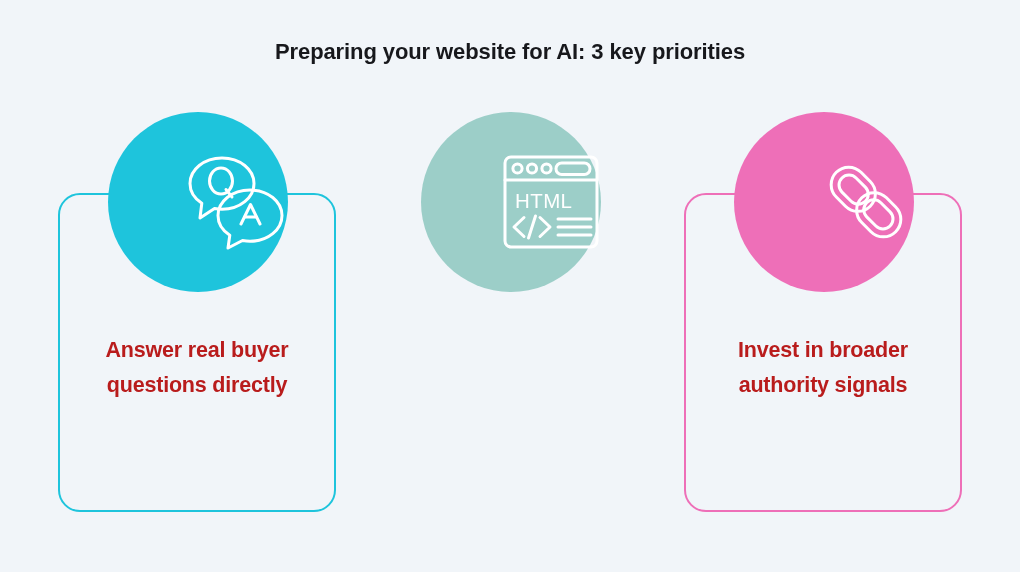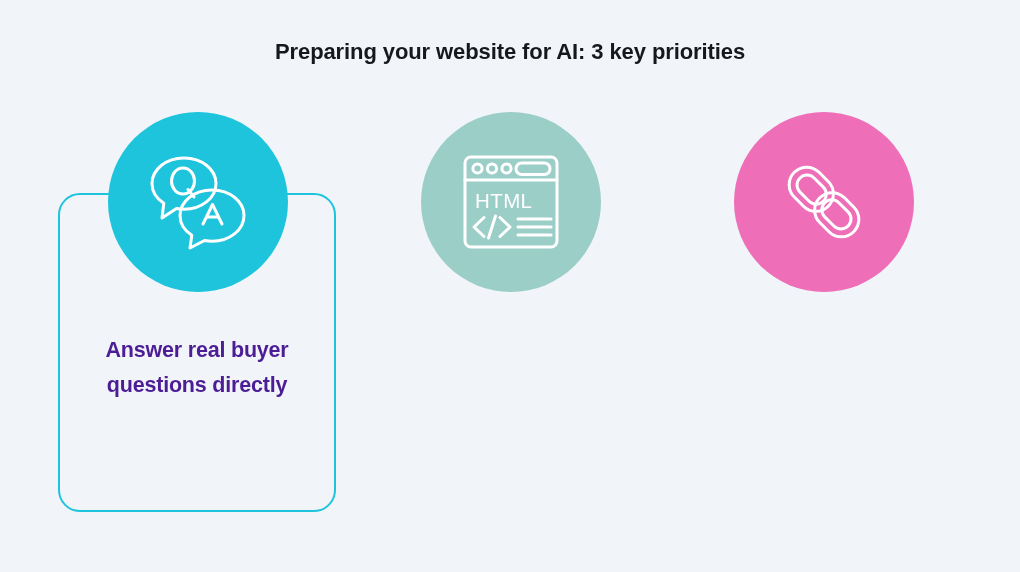--- a/index.html
+++ b/index.html
@@ -47,54 +47,58 @@
 
   .card-text {
     position: absolute;
     top: 138px;
     left: 0;
     width: 100%;
     text-align: center;
     font-size: 21.5px;
     font-weight: bold;
     line-height: 35px;
-    color: #4c1d95;
+    color: #b91c1c;
     letter-spacing: -0.2px;
     white-space: pre-line;
   }
 
   .circle {
     position: absolute;
     top: 112px;
     width: 180px;
     height: 180px;
     border-radius: 50%;
     display: flex;
     align-items: center;
-    justify-content: center;
+    justify-content: flex-end;
   }
   #circle-0 { left: 108px; background: #1ec4dc; }
   #circle-1 { left: 421px; background: #9ccec8; }
   #circle-2 { left: 734px; background: #ee6fb8; }
 
   .circle svg { display: block; }
 </style>
 </head>
 <body>
 
 <div id="infographic">
 
   <div id="page-title">Preparing your website for AI: 3 key priorities</div>
 
   <div class="card" id="card-0">
     <div class="card-text">Answer real buyer
 questions directly</div>
   </div>
 
 
+  <div class="card" id="card-2">
+    <div class="card-text">Invest in broader
+authority signals</div>
+  </div>
 
   <div class="circle" id="circle-0">
     <span>
       <svg width="104" height="100" viewBox="0 0 104 100" fill="none" stroke="#ffffff" stroke-width="3" stroke-linecap="round" stroke-linejoin="round">
 
         <path d="M38 6 C20 6 6 17.5 6 31.5 C6 39.5 10.6 46.6 17.8 51.2
                  L16 66 L30.5 56.5 C32.9 57 35.4 57.3 38 57.3
                  C56 57.3 70 45.6 70 31.5 C70 17.5 56 6 38 6 Z"></path>
 
         <ellipse cx="37" cy="29" rx="11.5" ry="13"></ellipse>

